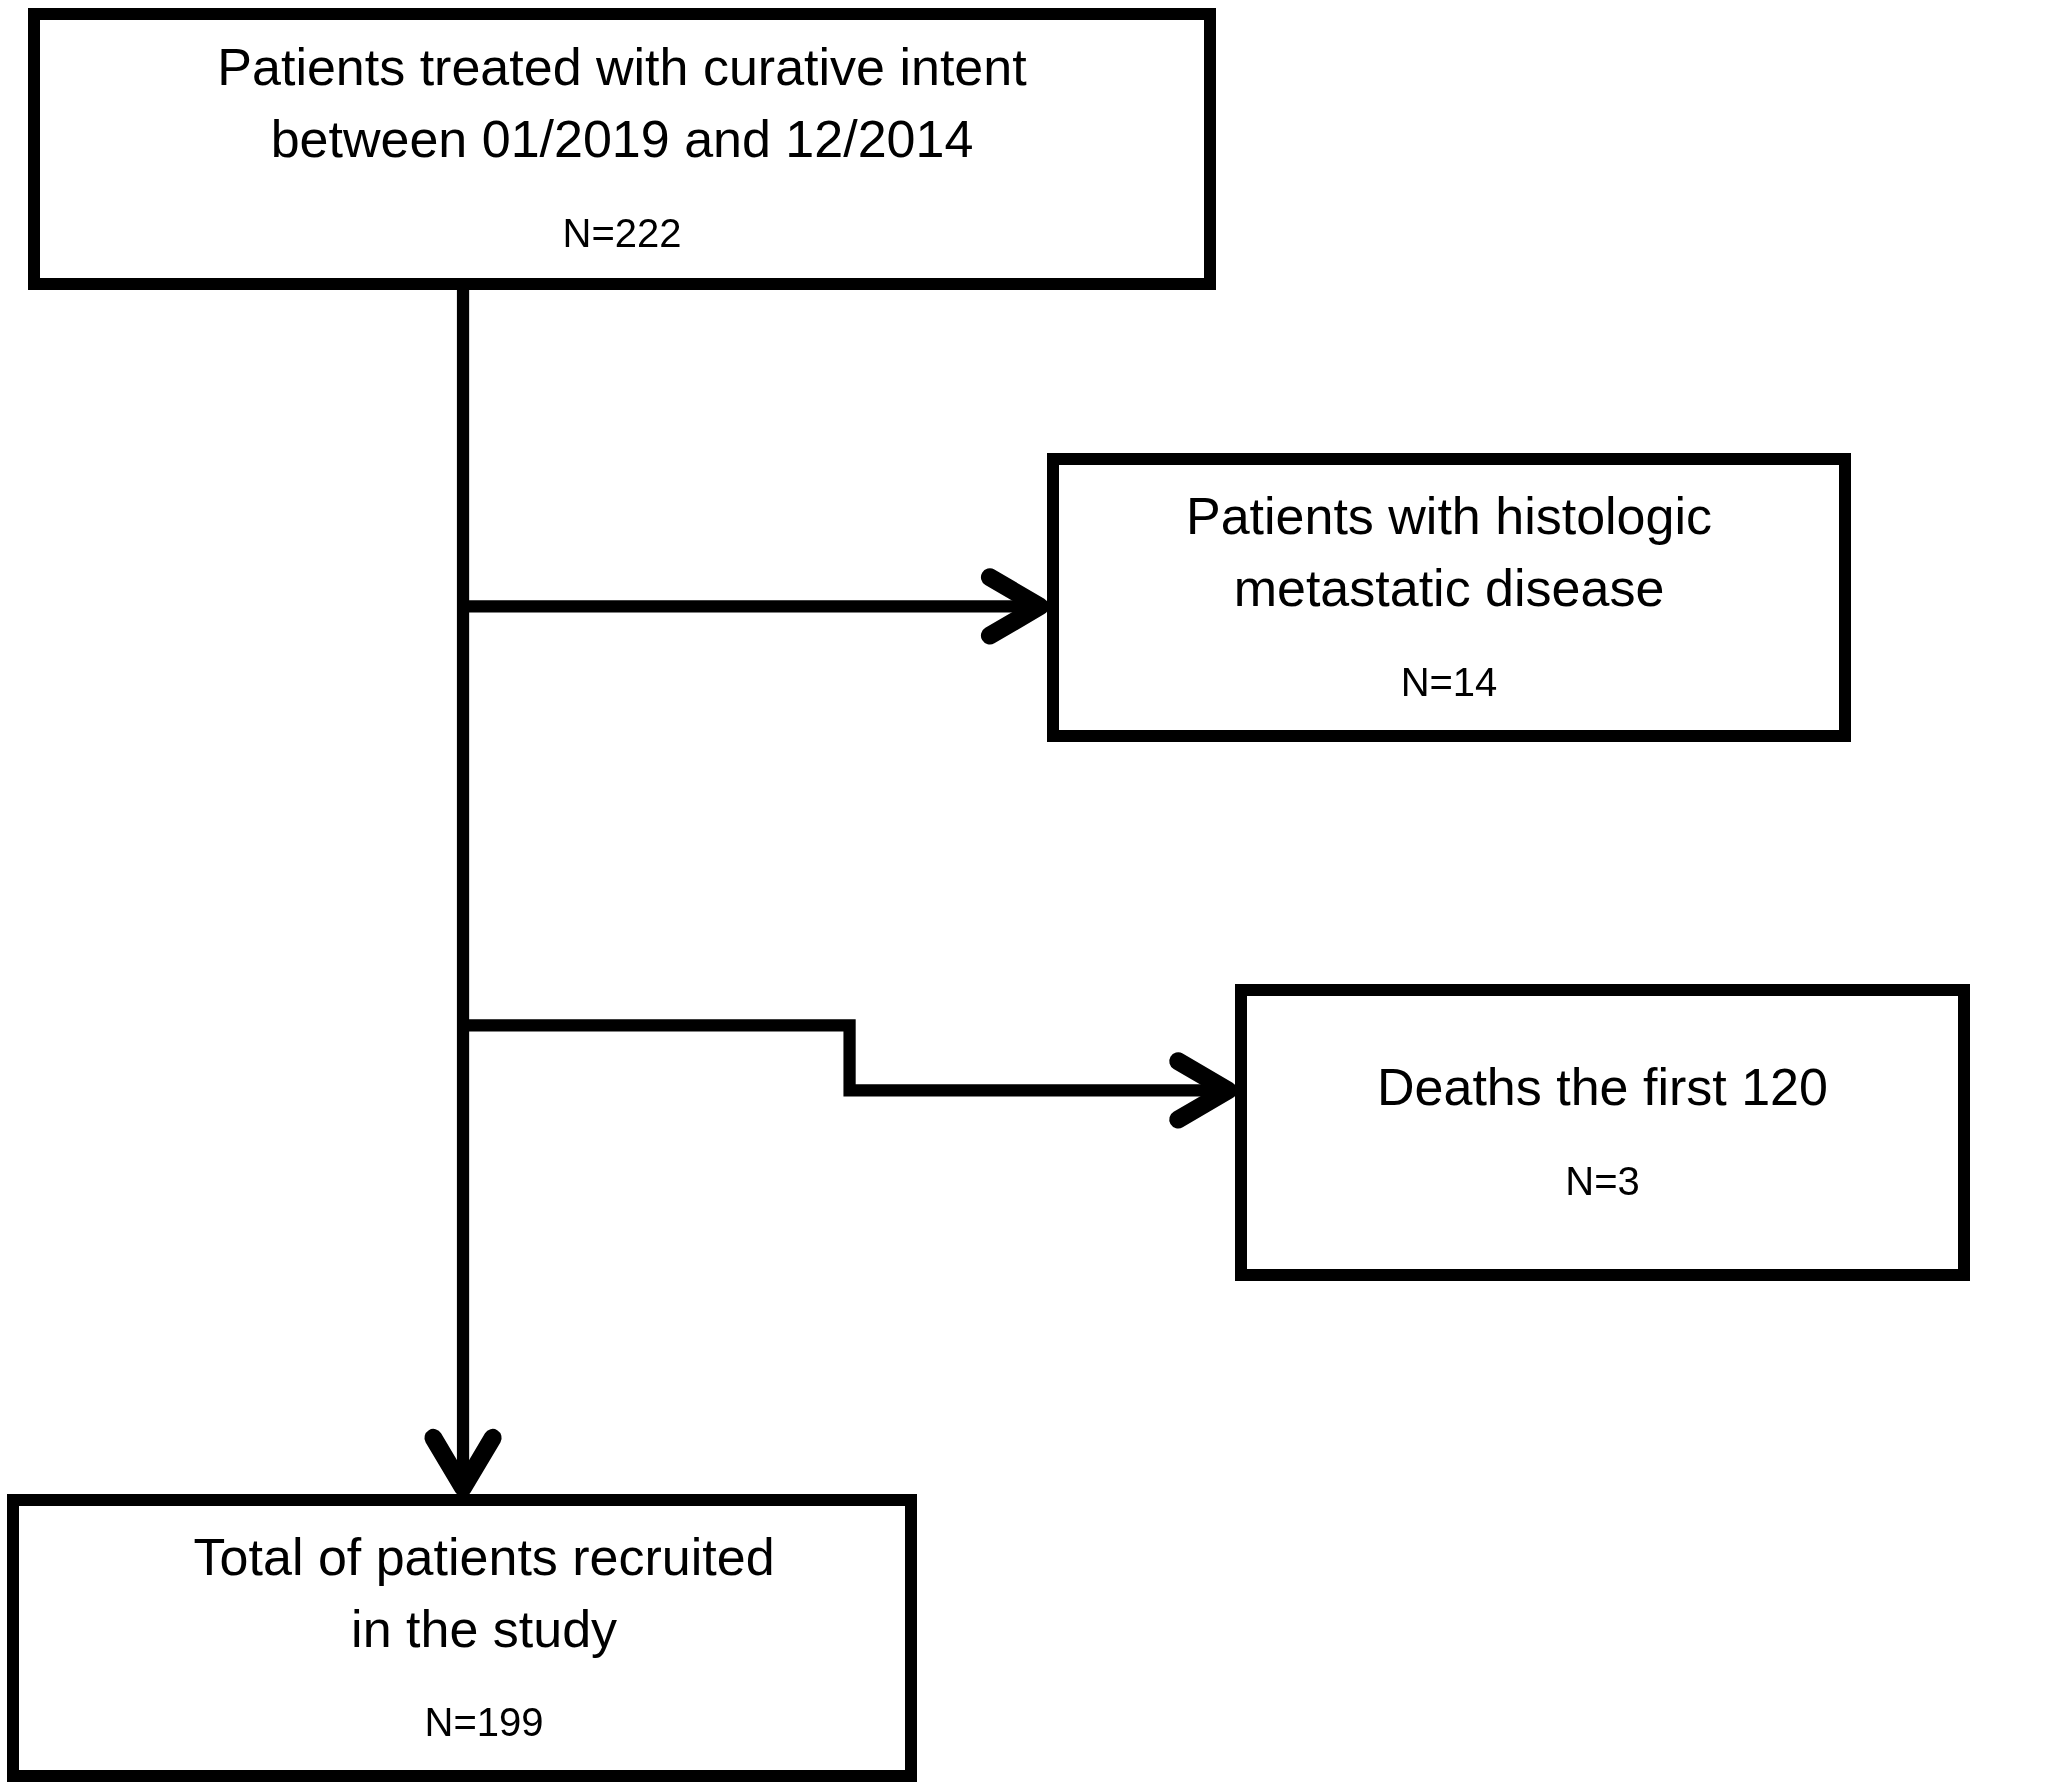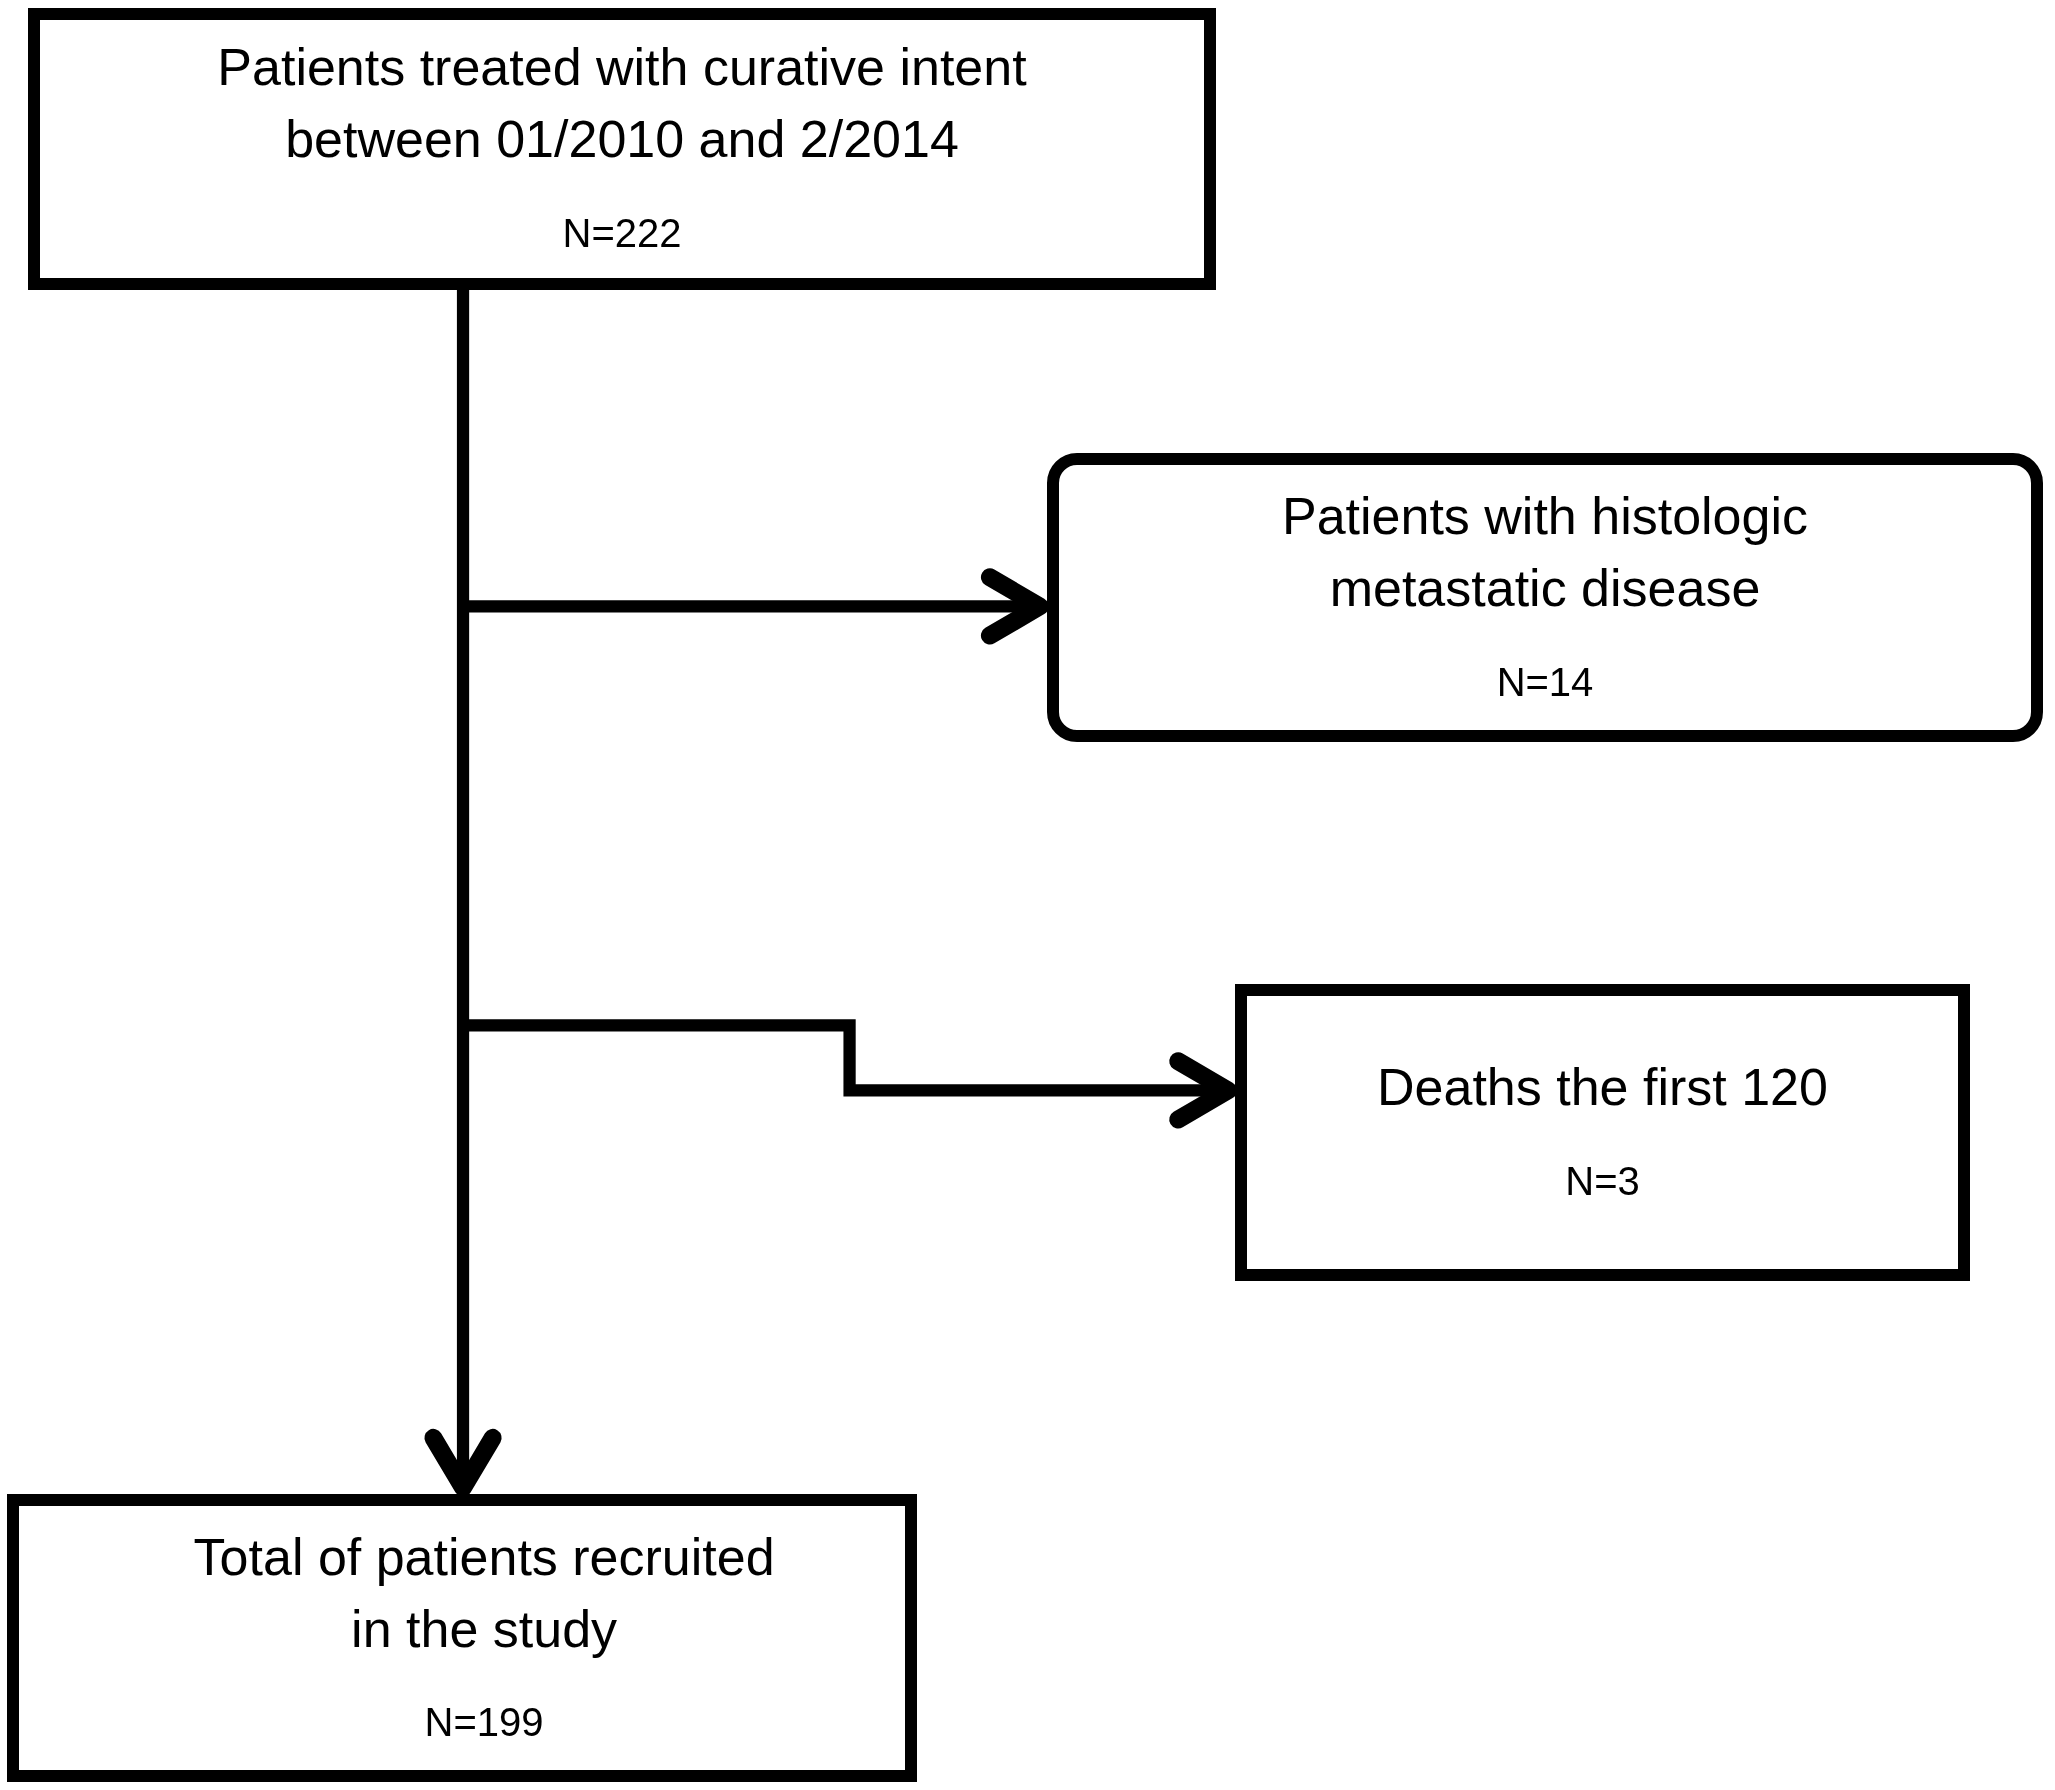--- a/index.html
+++ b/index.html
@@ -40,21 +40,21 @@
     line-height: 63px;
     white-space: nowrap;
   }
   .node .nline {
     font-size: 40px;
     line-height: 56px;
     margin-top: 24.5px;
     white-space: nowrap;
   }
   #node-source     { left: 28px;   top: 7.5px;    width: 1188px; height: 282px; }
-  #node-metastatic { left: 1047px; top: 453px;  width: 996px; height: 289px; border-radius: 30px; }
+  #node-metastatic { left: 1047px; top: 453px;  width: 804px; height: 289px; }
   #node-deaths     { left: 1235px; top: 984px; width: 735px;  height: 297px; justify-content: center; }
   #node-final      { left: 6.6px;    top: 1494px; width: 910px;  height: 288px; padding-left: 45px; }
   .shaft {
     stroke: #000000;
     stroke-width: 13;
     fill: none;
   }
   .chevron {
     stroke: #000000;
     stroke-width: 19;
@@ -75,21 +75,21 @@
 
     <path class="shaft" d="M491.5 644 L1088 644"></path>
     <path class="chevron" d="M1051 613 L1104 644 L1051 675"></path>
 
     <path class="shaft" d="M491.5 1089 L902 1089 L902 1158 L1288 1158"></path>
     <path class="chevron" d="M1251 1127 L1304 1158 L1251 1189"></path>
   </svg>
 
   <div class="node" id="node-source">
     <div class="line">Patients treated with curative intent</div>
-    <div class="line">between 01/2010 and 2/2014</div>
+    <div class="line">between 01/2019 and 12/2014</div>
     <div class="nline">N=222</div>
   </div>
 
   <div class="node" id="node-metastatic">
     <div class="line">Patients with histologic</div>
     <div class="line">metastatic disease</div>
     <div class="nline">N=14</div>
   </div>
 
   <div class="node" id="node-deaths">

